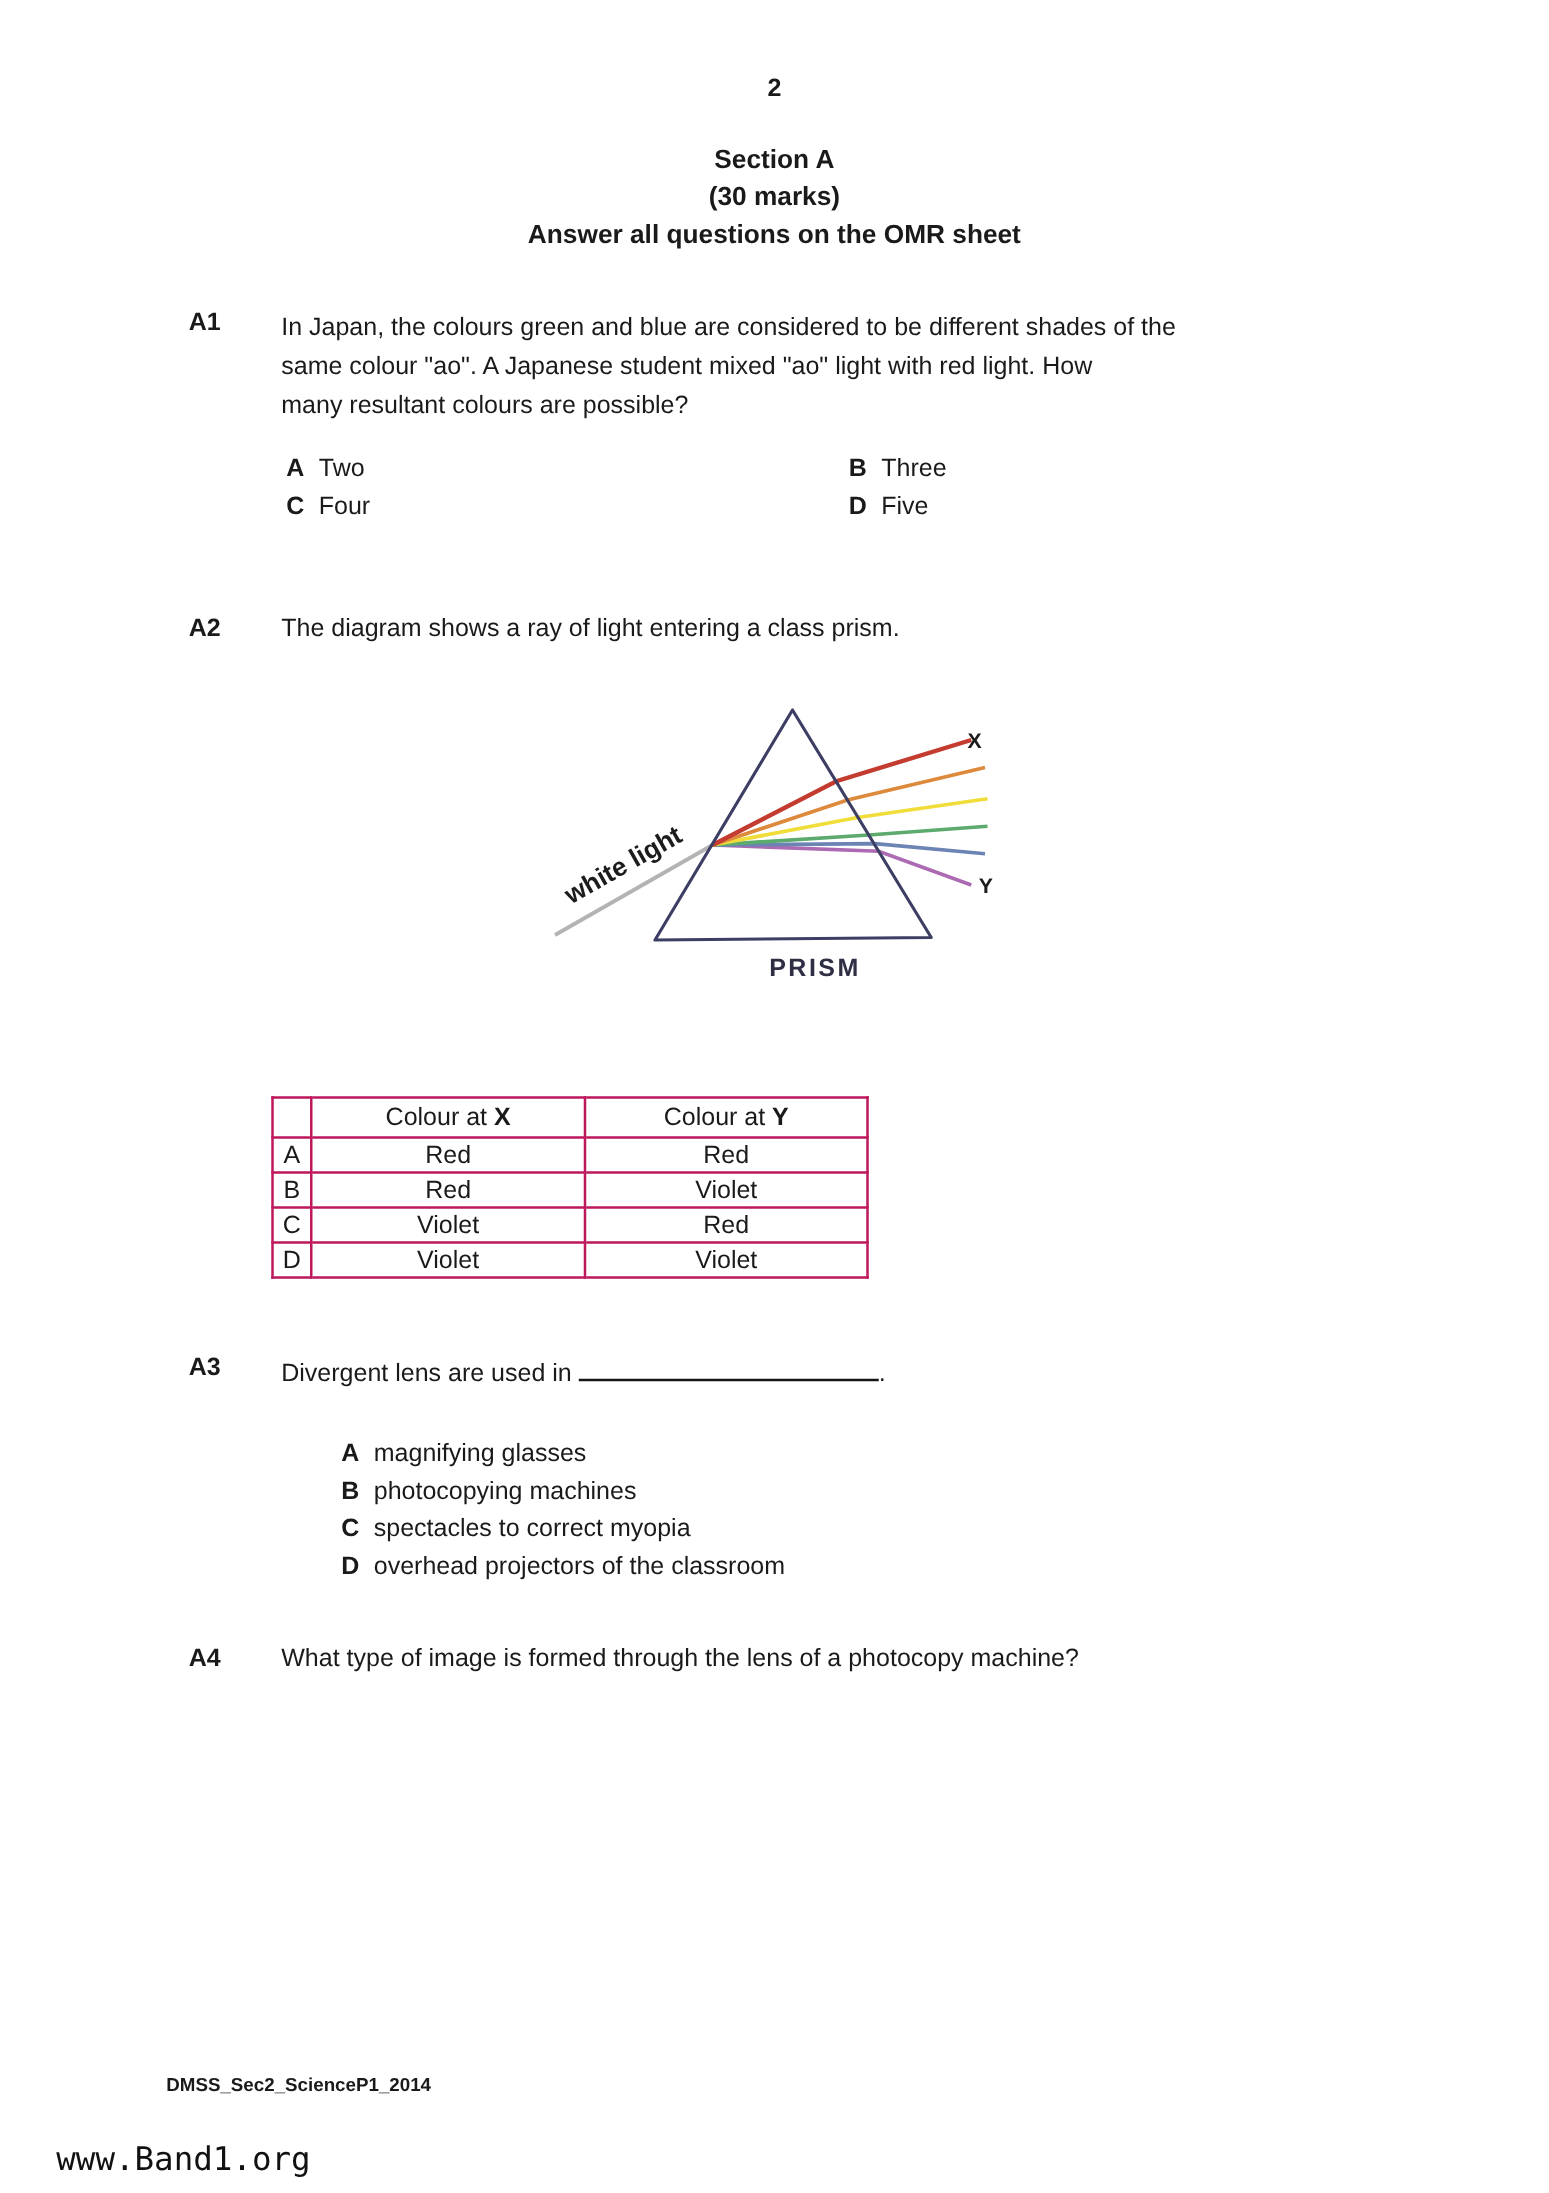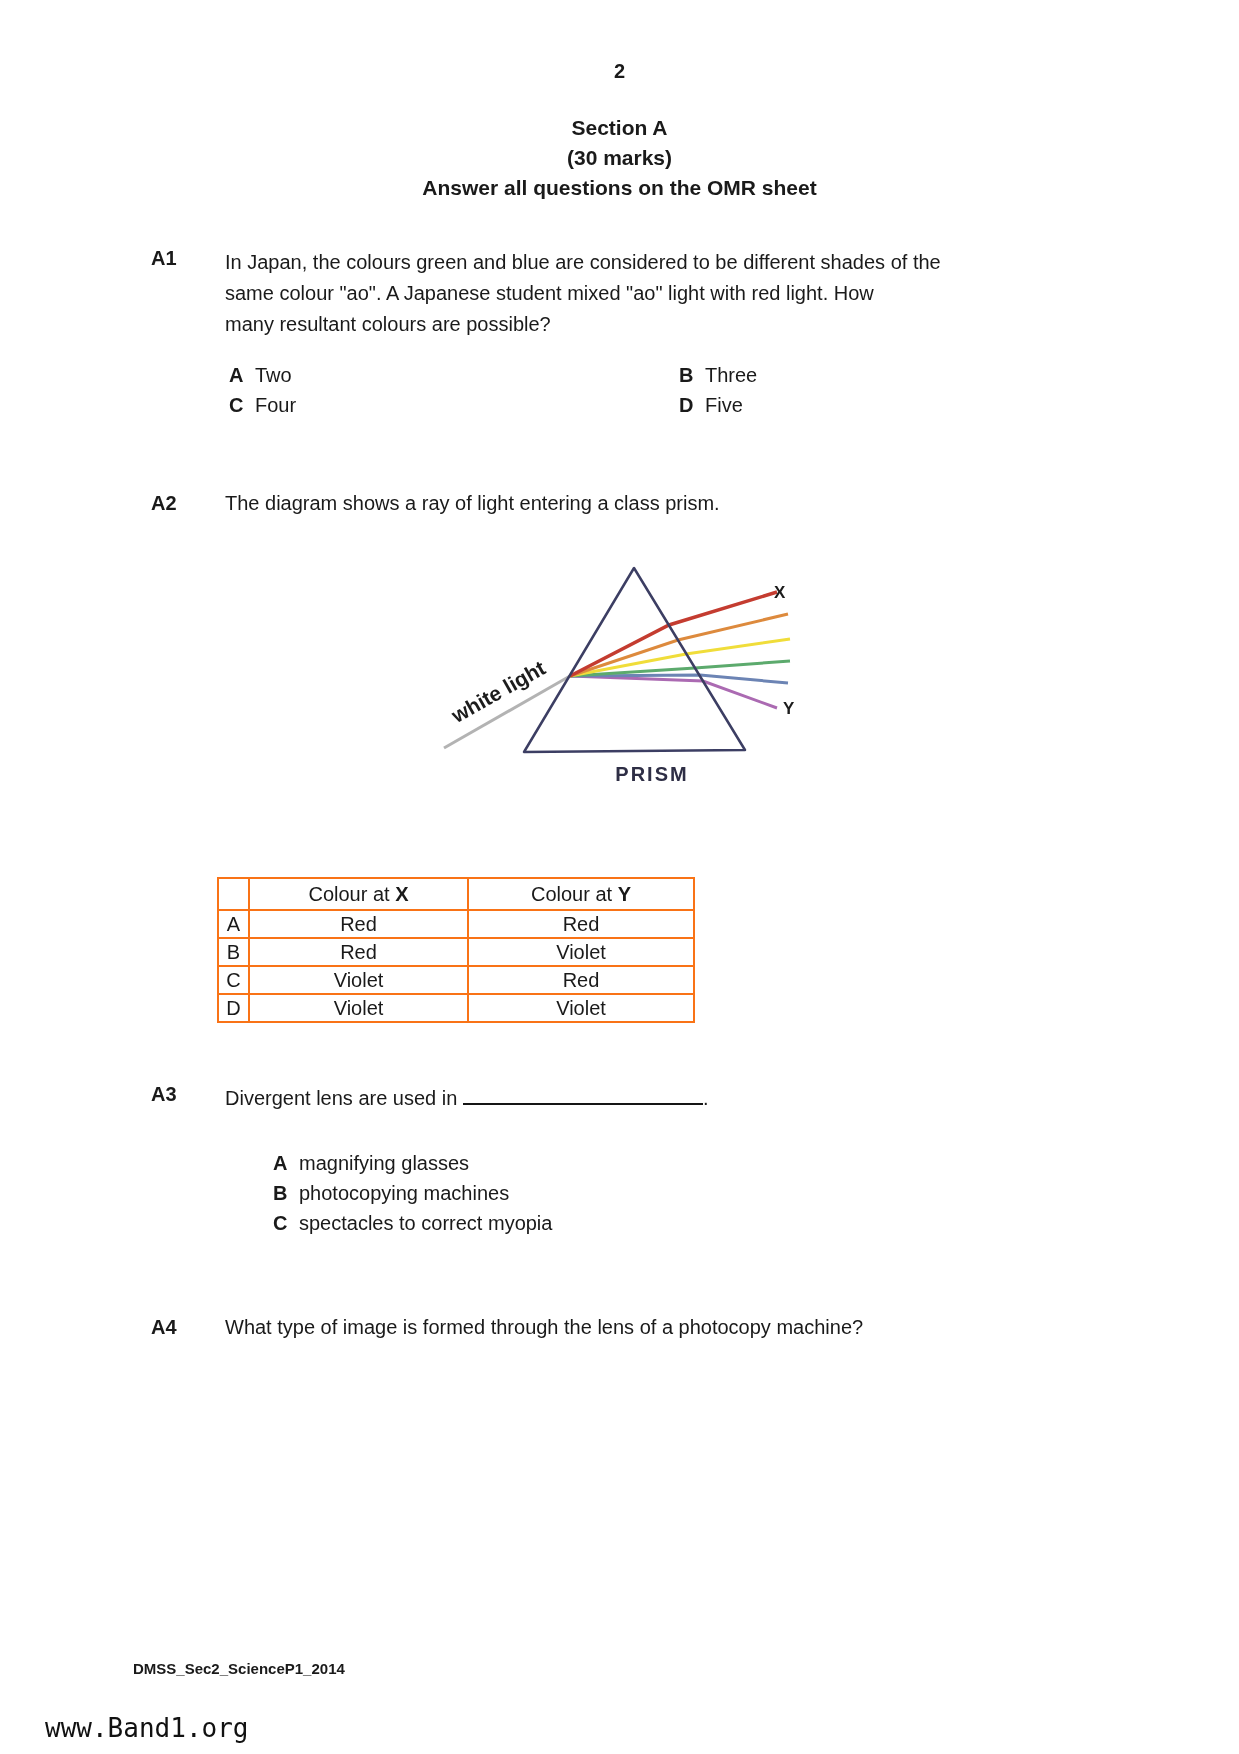--- a/index.html
+++ b/index.html
@@ -29,21 +29,21 @@
     display:inline-block; width:240px; height:20px;
     border-bottom:2px solid #151515;
     vertical-align:baseline;
   }
   table.anschoice {
     border-collapse:collapse;
     font-size:20px;
     color:#1a1a1a;
   }
   table.anschoice td, table.anschoice th {
-    border:2px solid #f97316;
+    border:2px solid #be185d;
     text-align:center;
     font-weight:normal;
     padding:0;
   }
   table.anschoice th { height:30px; }
   table.anschoice td { height:26px; }
   td.rowletter { font-weight:bold; }
   .footer-code { font-weight:bold; font-size:15px; }
   .footer-site { font-family:"DejaVu Sans Mono", monospace; font-size:26px; color:#111;margin-top:29px; }
   svg text { font-family:"Liberation Sans", sans-serif; }
@@ -133,20 +133,21 @@
     </table>
 
   <div class="abs qrow" style="top:1083px;">
     <span class="qnum">A3</span><span class="qtext"><span>Divergent lens are used in</span>&nbsp;<span class="blank"></span><span>.</span></span>
   </div>
 
   <div class="abs optcol" style="left:229px; top:1148px;margin-left:44px;">
     <div><span class="opt-letter">A</span><span>magnifying glasses</span></div>
     <div><span class="opt-letter">B</span><span>photocopying machines</span></div>
     <div><span class="opt-letter">C</span><span>spectacles to correct myopia</span></div>
+    <div><span class="opt-letter">D</span><span>overhead projectors of the classroom</span></div>
   </div>
 
   <div class="abs qrow" style="top:1316px;">
     <span class="qnum">A4</span><span class="qtext">What type of image is formed through the lens of a photocopy machine?</span>
   </div>
 
 
   <div class="abs footer-code" style="left:133px; top:1660px;">DMSS_Sec2_ScienceP1_2014</div>
   <div class="abs footer-site" style="left:45px; top:1684px;">www.Band1.org</div>
 

